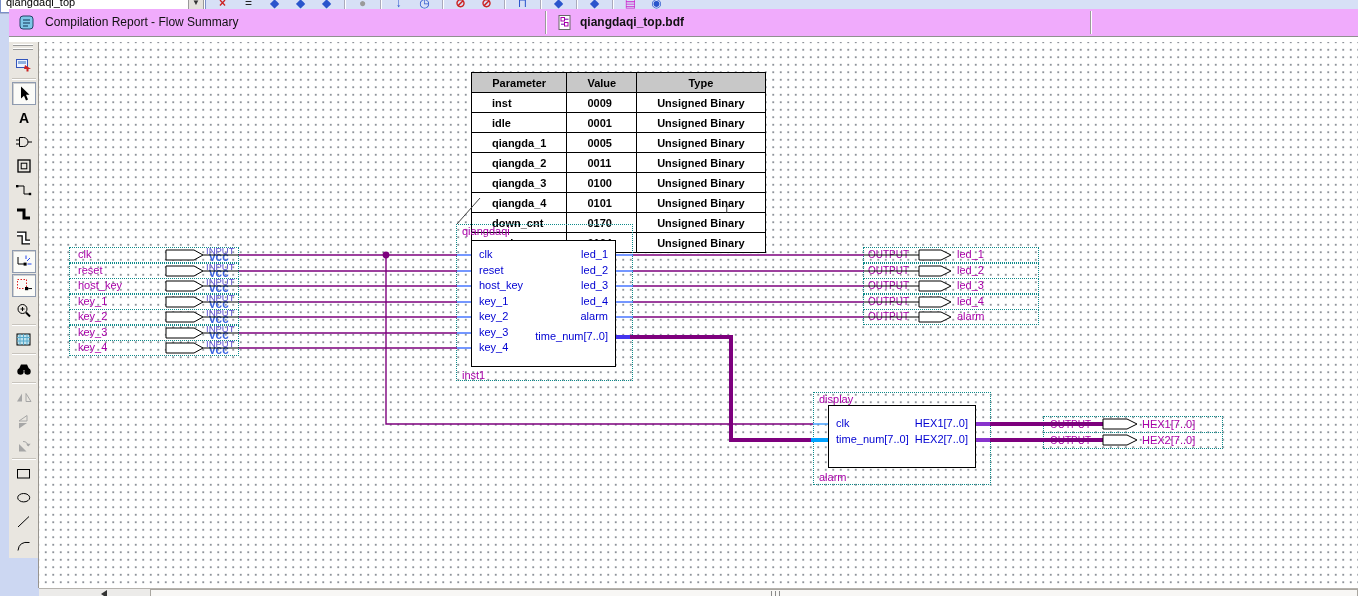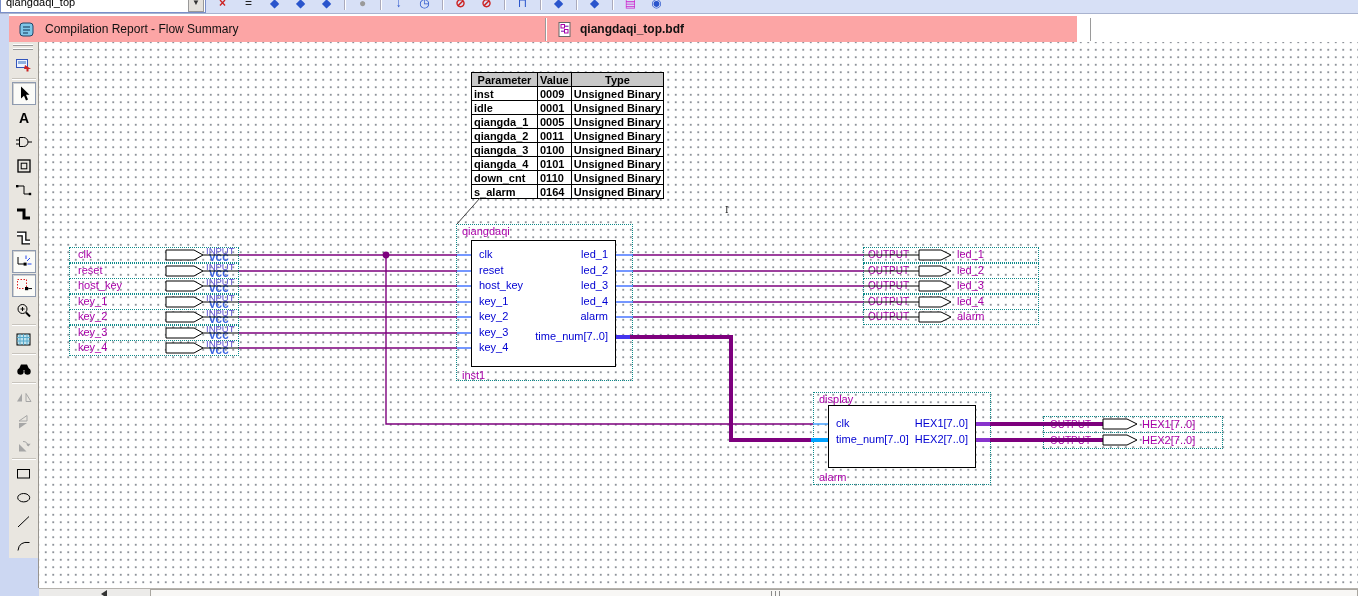--- a/index.html
+++ b/index.html
@@ -16,22 +16,22 @@
     padding-left:5px; color:#000; }
   .combo-btn { position:absolute; right:1px; top:2px; width:16px; height:18px;
     background:#e4e1dc; border:1px solid #999; font-size:8px; text-align:center; line-height:16px; color:#333; }
   .ticons { position:absolute; left:214px; top:-7px; display:flex; align-items:center; gap:9px; height:20px; }
   .ticon { width:17px; text-align:center; font-size:12px; line-height:18px; }
   .tsep { width:1px; height:14px; background:#aab; box-shadow:1px 0 0 #fff; }
   .ic-red{color:#cc2222;font-weight:bold} .ic-dark{color:#222}
   .ic-blue{color:#2a55cc} .ic-gray{color:#9a9a9a} .ic-mag{color:#cc22cc}
   
   .edgestrip { position:absolute; left:0; top:14px; width:9px; height:574px; background:#ccd7f2; }
-  .tabbar { position:absolute; left:9px; top:16px; width:1068px; height:28px;
-    background:#fca5a5; border-bottom:1px solid #8f8f8f; }
+  .tabbar { position:absolute; left:9px; top:9px; width:1349px; height:28px;
+    background:#f0abfc; border-bottom:1px solid #8f8f8f; }
   .tabbar .tabtext { position:absolute; top:6px; font-size:12px; color:#111; }
   .tab-sep { position:absolute; top:2px; width:1px; height:23px; background:#9a9a9a; box-shadow:1px 0 0 #ffffff; }
   .tabicon { position:absolute; top:5px; width:17px; height:17px; }
   
   .lefttb { position:absolute; left:9px; top:42px; width:30px; height:546px;
     background:#e9e6e0; border-right:1px solid #98948e; }
   .grip { position:absolute; left:4px; width:20px; height:2px;
     background:#fff; border-bottom:1px solid #9a9a9a; }
   .tbtn { position:absolute; left:3px; width:24px; height:23px; display:flex;
     align-items:center; justify-content:center; }
@@ -53,21 +53,21 @@
   .plabel { font-size:11px; color:#a800a8; }
   .otype  { font-size:10px; color:#a800a8; }
   .ptype  { font-size:9.5px; color:#5a4fd0; font-weight:normal; }
   .pvcc   { font-size:11px; color:#3a63e0; font-weight:bold;font-family:Liberation Mono, monospace; }
   .btitle, .binst { font-size:11px; color:#a800a8; }
   .port { font-size:11px; color:#0000d2; }
   .port.r { text-align:right; }
   
   table.ptab { position:absolute; left:432px; top:30px; border-collapse:collapse;
     table-layout:fixed; font-size:11px; font-weight:bold; background:#fff; }
-  table.ptab th, table.ptab td { border:1px solid #000; padding:0 2px; height:14px;
+  table.ptab th, table.ptab td { border:1px solid #000; padding:0 20px; height:20px;
     overflow:hidden; white-space:nowrap; }
   table.ptab th { background:#c8c8c8; text-align:center; }
   table.ptab td { text-align:left; }
   .ibeam { font-family:"DejaVu Serif", serif; font-size:9px; color:#222; }
   
   .hscroll { position:absolute; left:39px; top:588px; width:1319px; height:8px;
     background:#ecebe9; border-top:1px solid #b5b2ad; }
   .sb-arrow { position:absolute; left:62px; top:1px; width:0; height:0;
     border-top:4px solid transparent; border-bottom:4px solid transparent; border-right:6px solid #333; }
   .sb-thumb { position:absolute; left:111px; top:0; width:1208px; height:8px;
@@ -297,21 +297,21 @@
           <td>0100</td>
           <td>Unsigned Binary</td>
         </tr>
     <tr>
           <td>qiangda_4</td>
           <td>0101</td>
           <td>Unsigned Binary</td>
         </tr>
     <tr>
           <td>down_cnt</td>
-          <td>0110</td>
+          <td>0170</td>
           <td>Unsigned Binary</td>
         </tr>
     <tr>
           <td>s_alarm</td>
           <td>0164</td>
           <td>Unsigned Binary</td>
         </tr>
   </tbody>
     </table>
 

